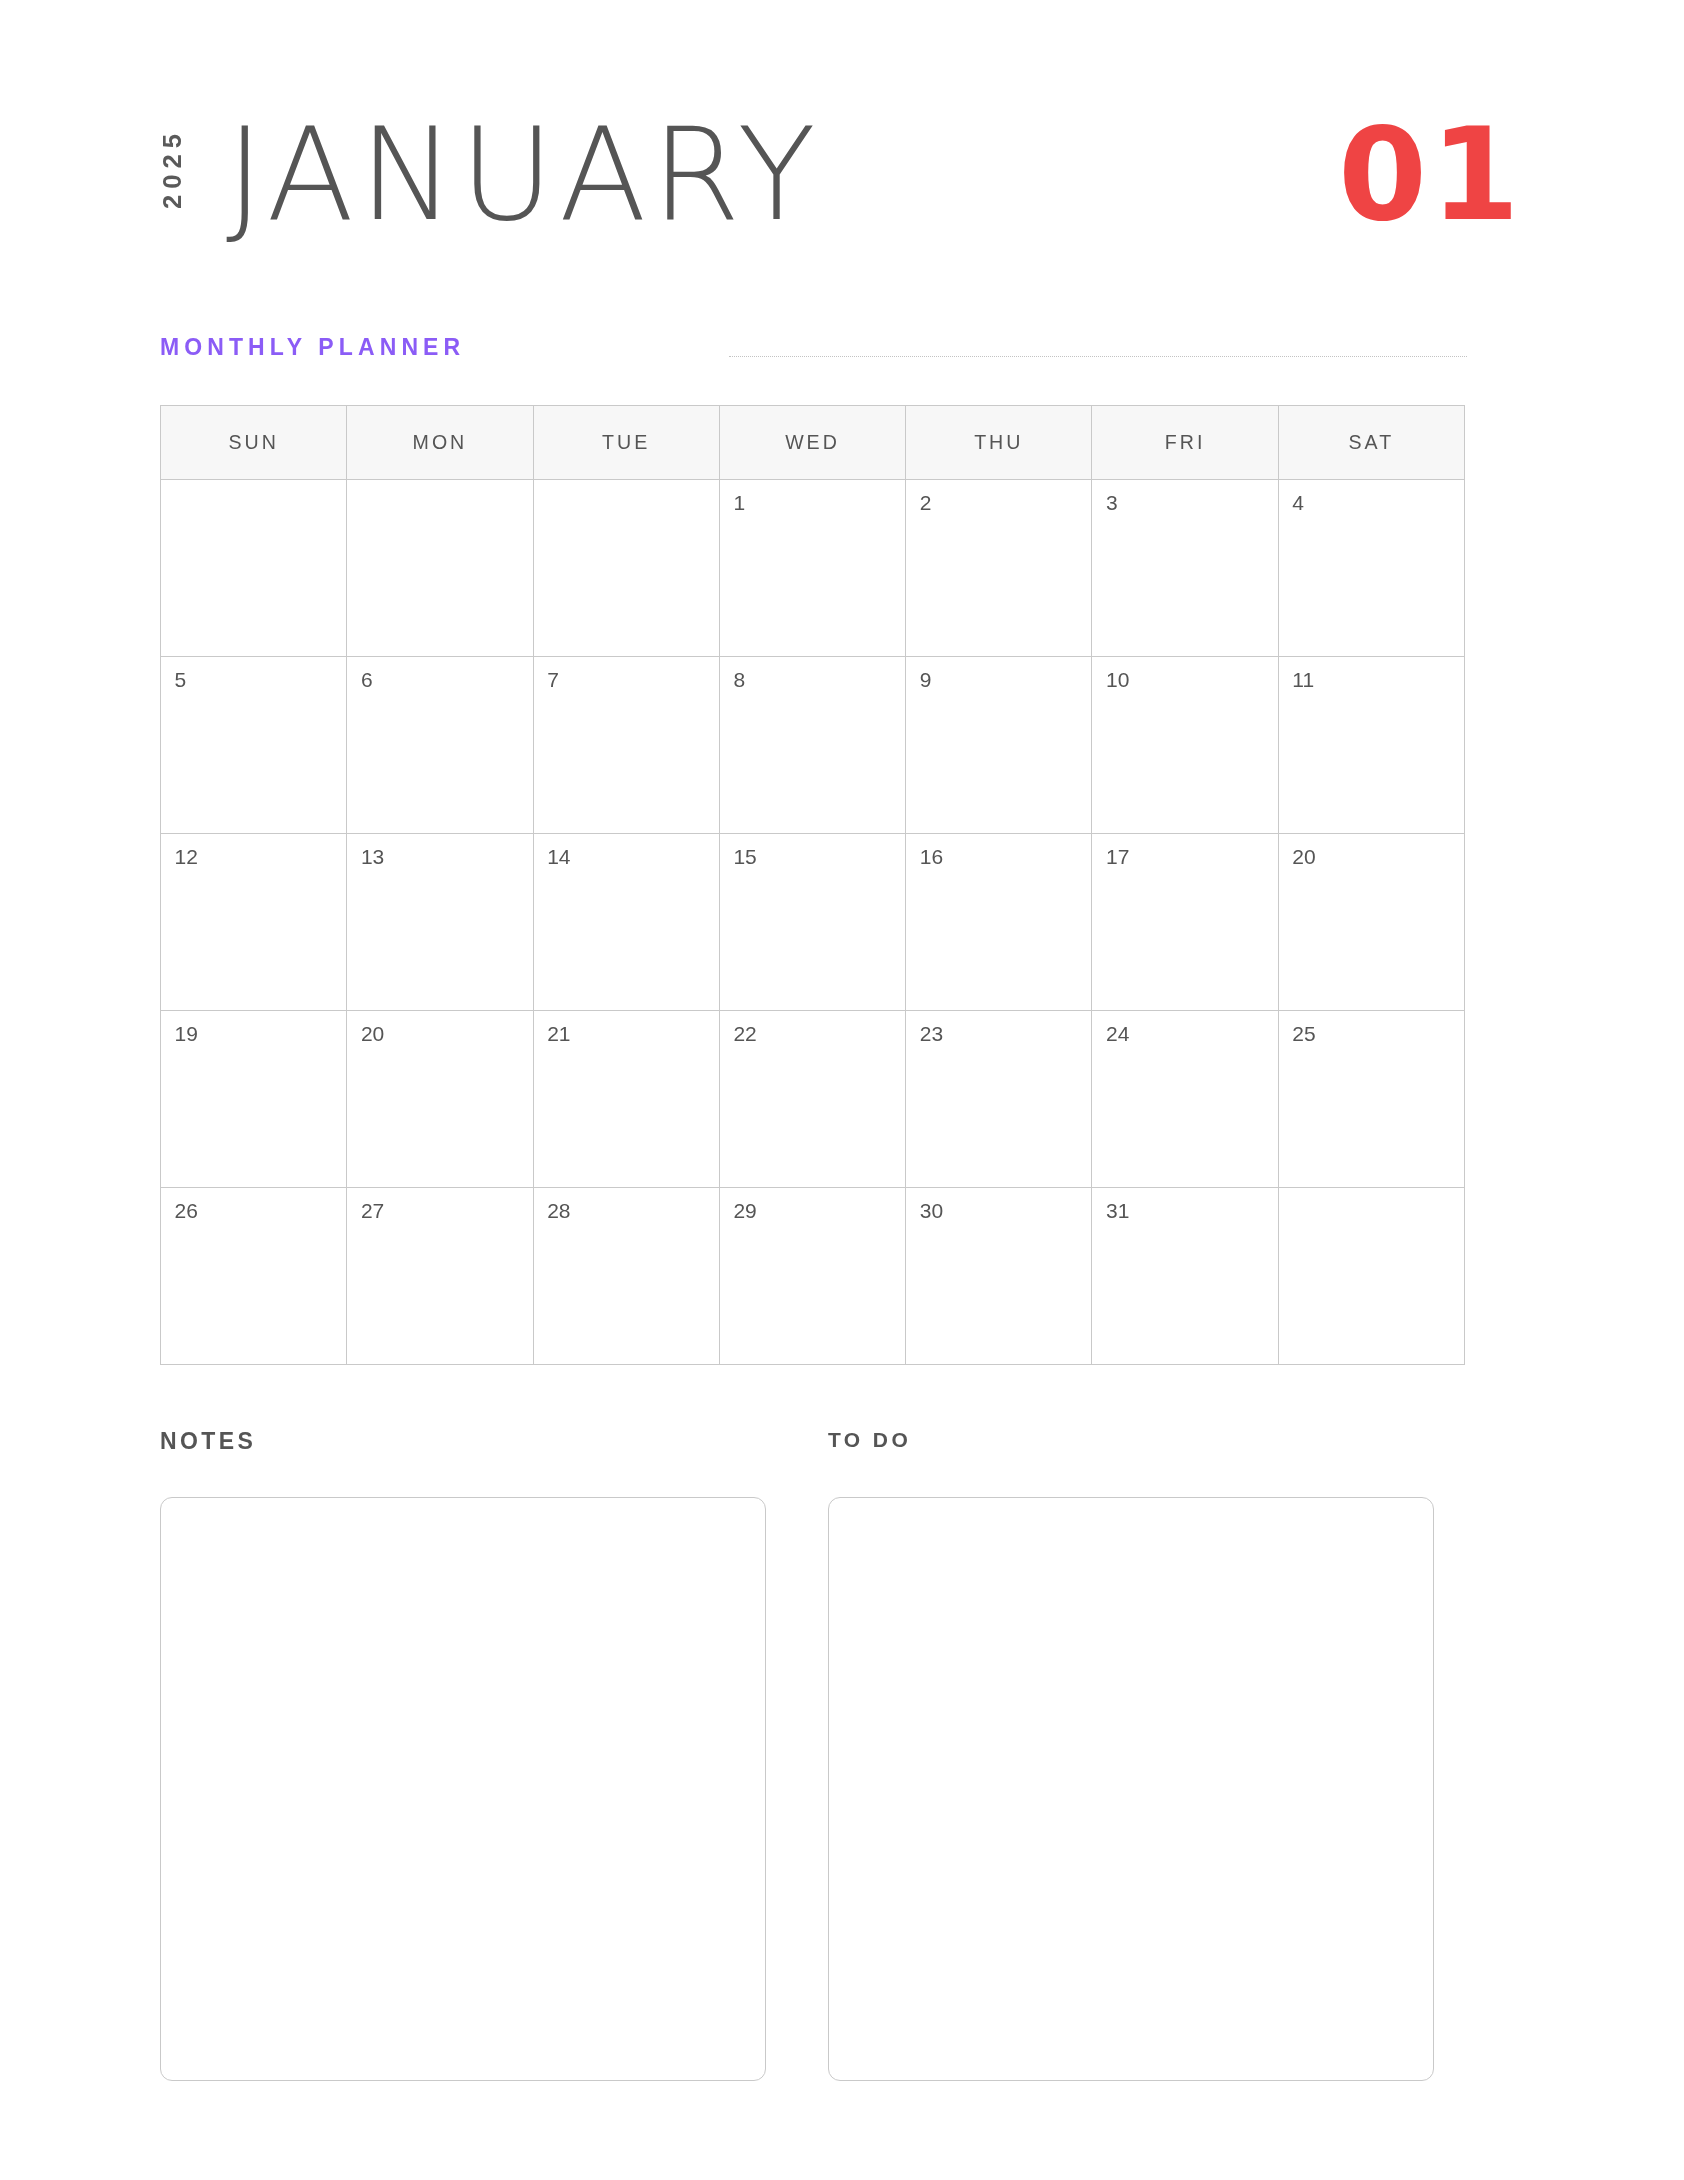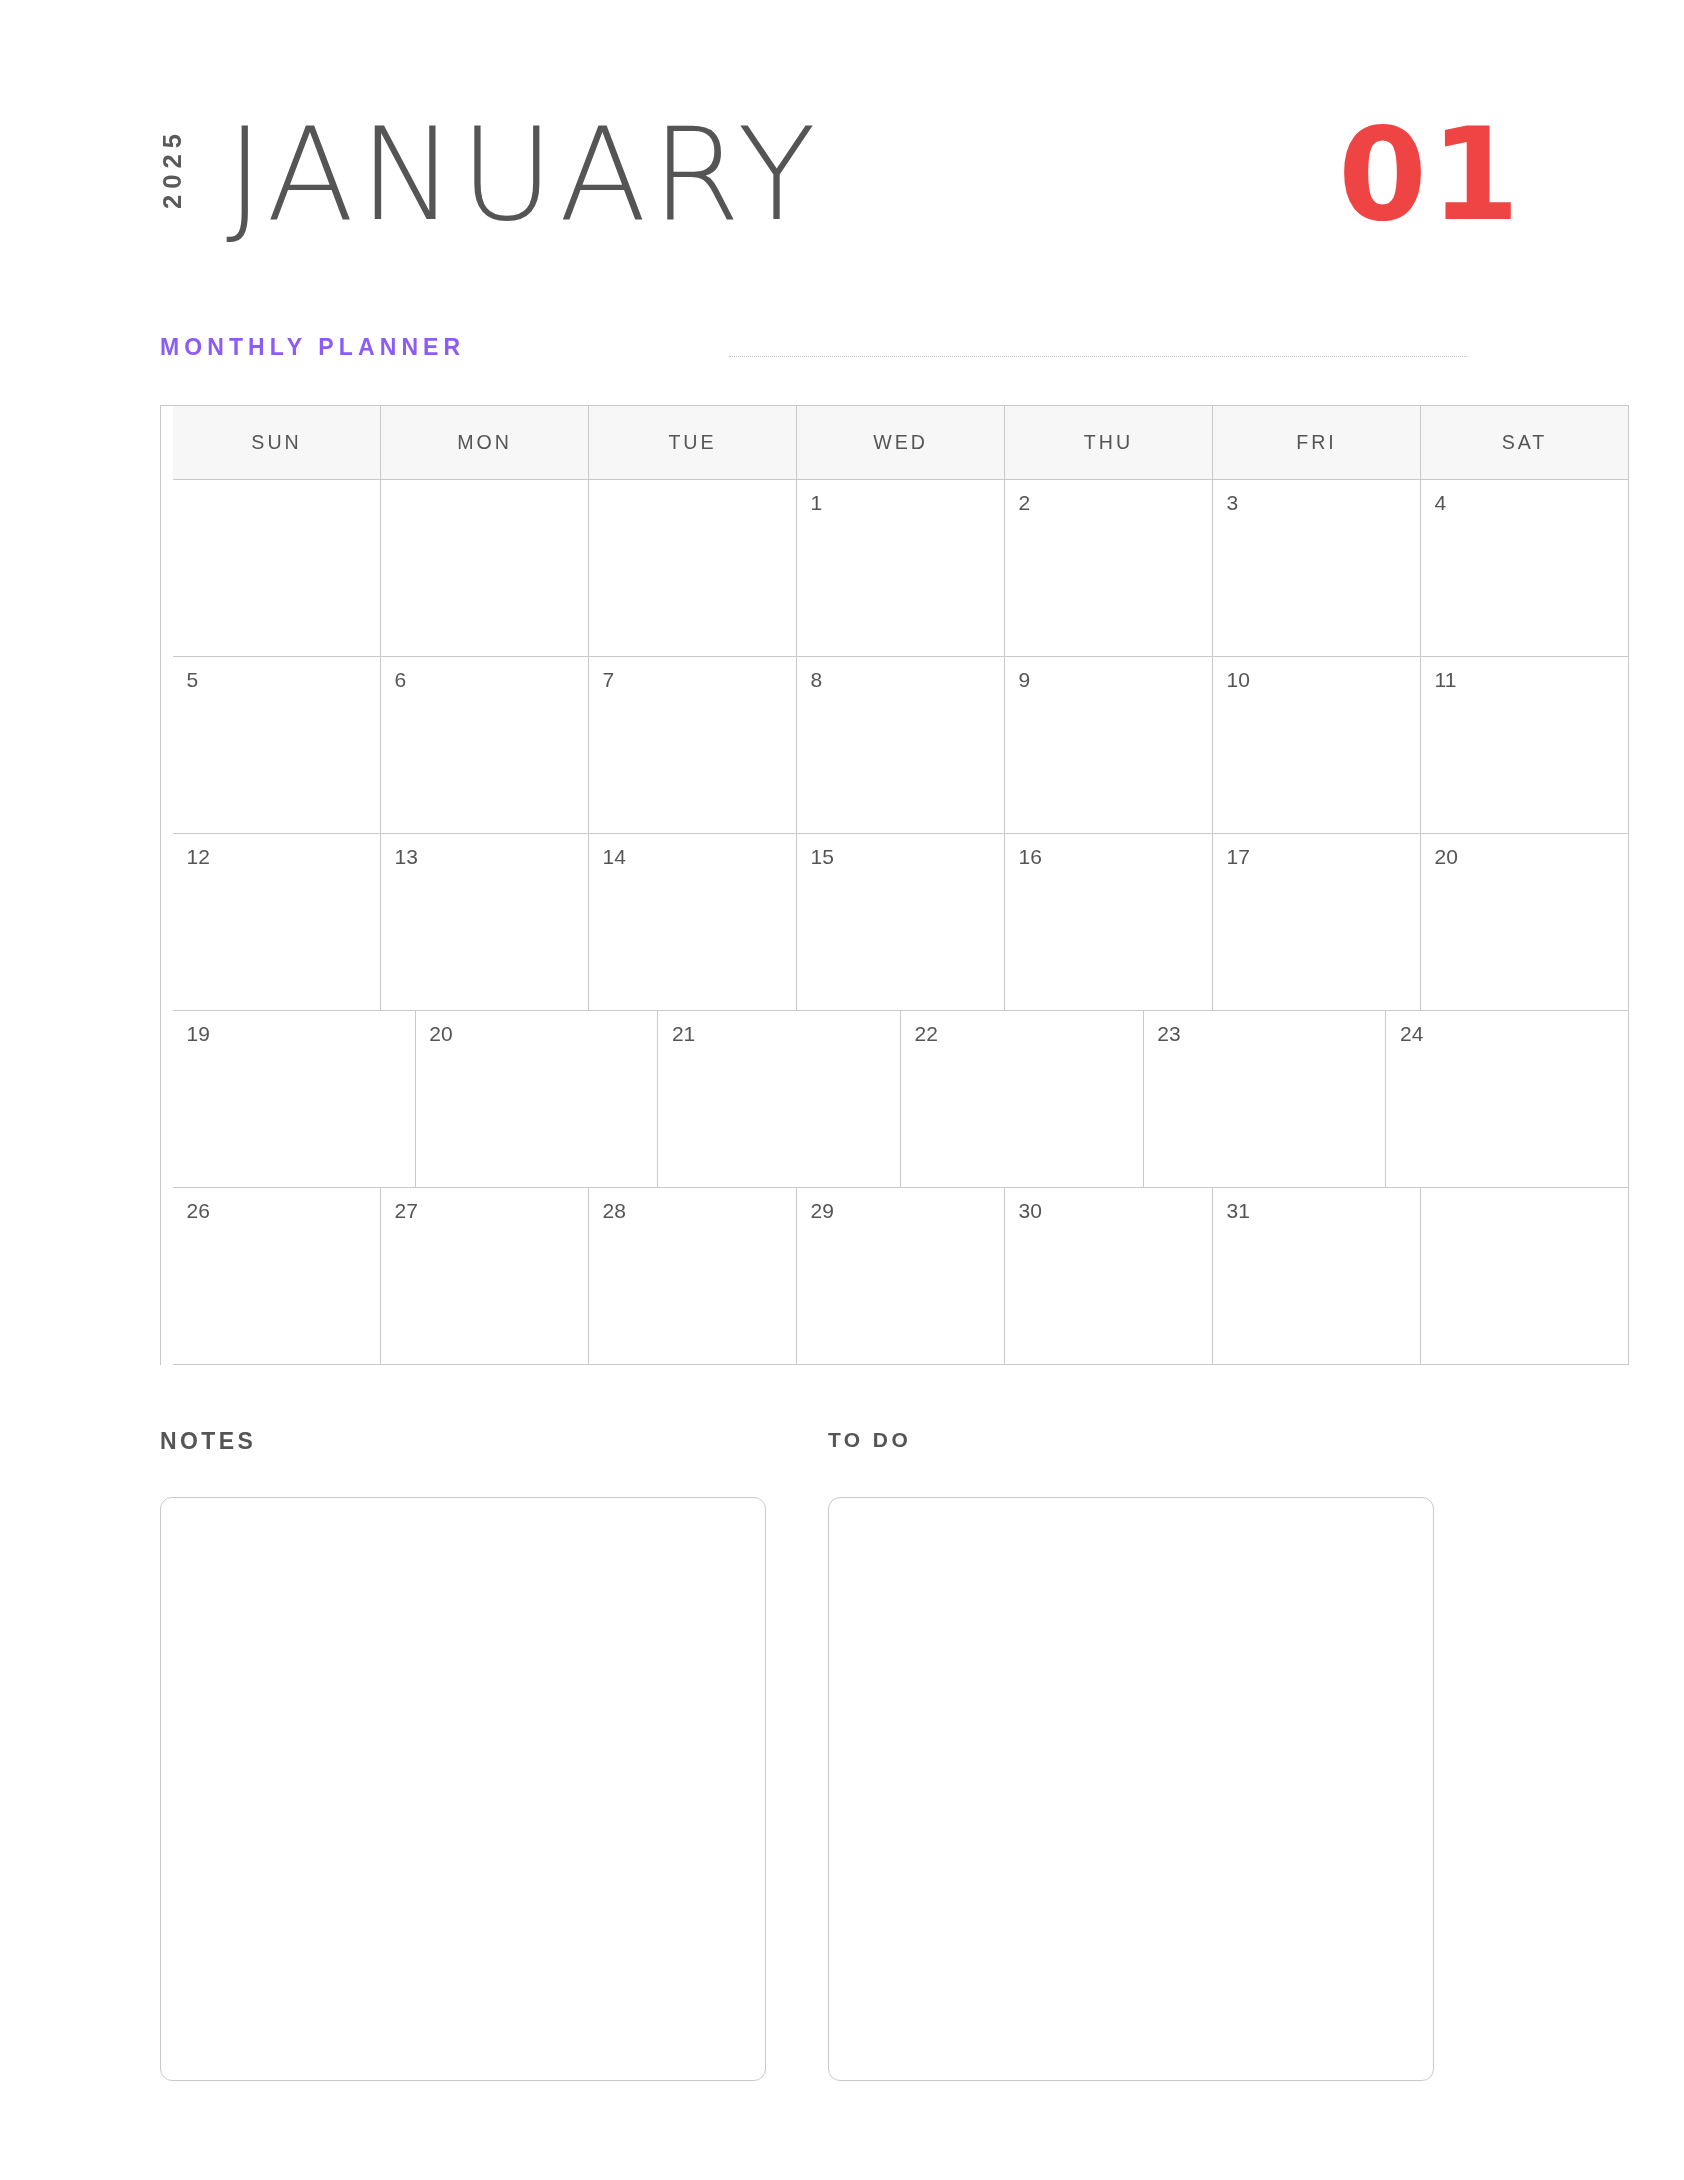--- a/index.html
+++ b/index.html
@@ -90,25 +90,24 @@
     top: 22px;
     width: 738px;
     border-top: 1.7px dotted #c3c3c3;
   }
 
   
   .calendar {
     position: absolute;
     left: 160px;
     top: 405px;
-    width: 1469px;
+    width: 1305px;
     border-left: 0.9px solid #c9c9c9;
     border-top: 0.9px solid #c9c9c9;
     box-sizing: border-box;
-    padding-left: 12px;
   }
   .cal-row {
     display: flex;
     width: 100%;
   }
   .cal-head-cell {
     flex: 1 1 0;
     height: 74px;
     background: #f7f7f7;
     border-right: 0.9px solid #c9c9c9;
@@ -296,20 +295,23 @@
         </div>
       <div class="cal-cell">
           <span class="daynum">22</span>
         </div>
       <div class="cal-cell">
           <span class="daynum">23</span>
         </div>
       <div class="cal-cell">
           <span class="daynum">24</span>
         </div>
+      <div class="cal-cell">
+          <span class="daynum">25</span>
+        </div>
     </div>
 
     <div class="cal-row">
       <div class="cal-cell">
           <span class="daynum">26</span>
         </div>
       <div class="cal-cell">
           <span class="daynum">27</span>
         </div>
       <div class="cal-cell">

